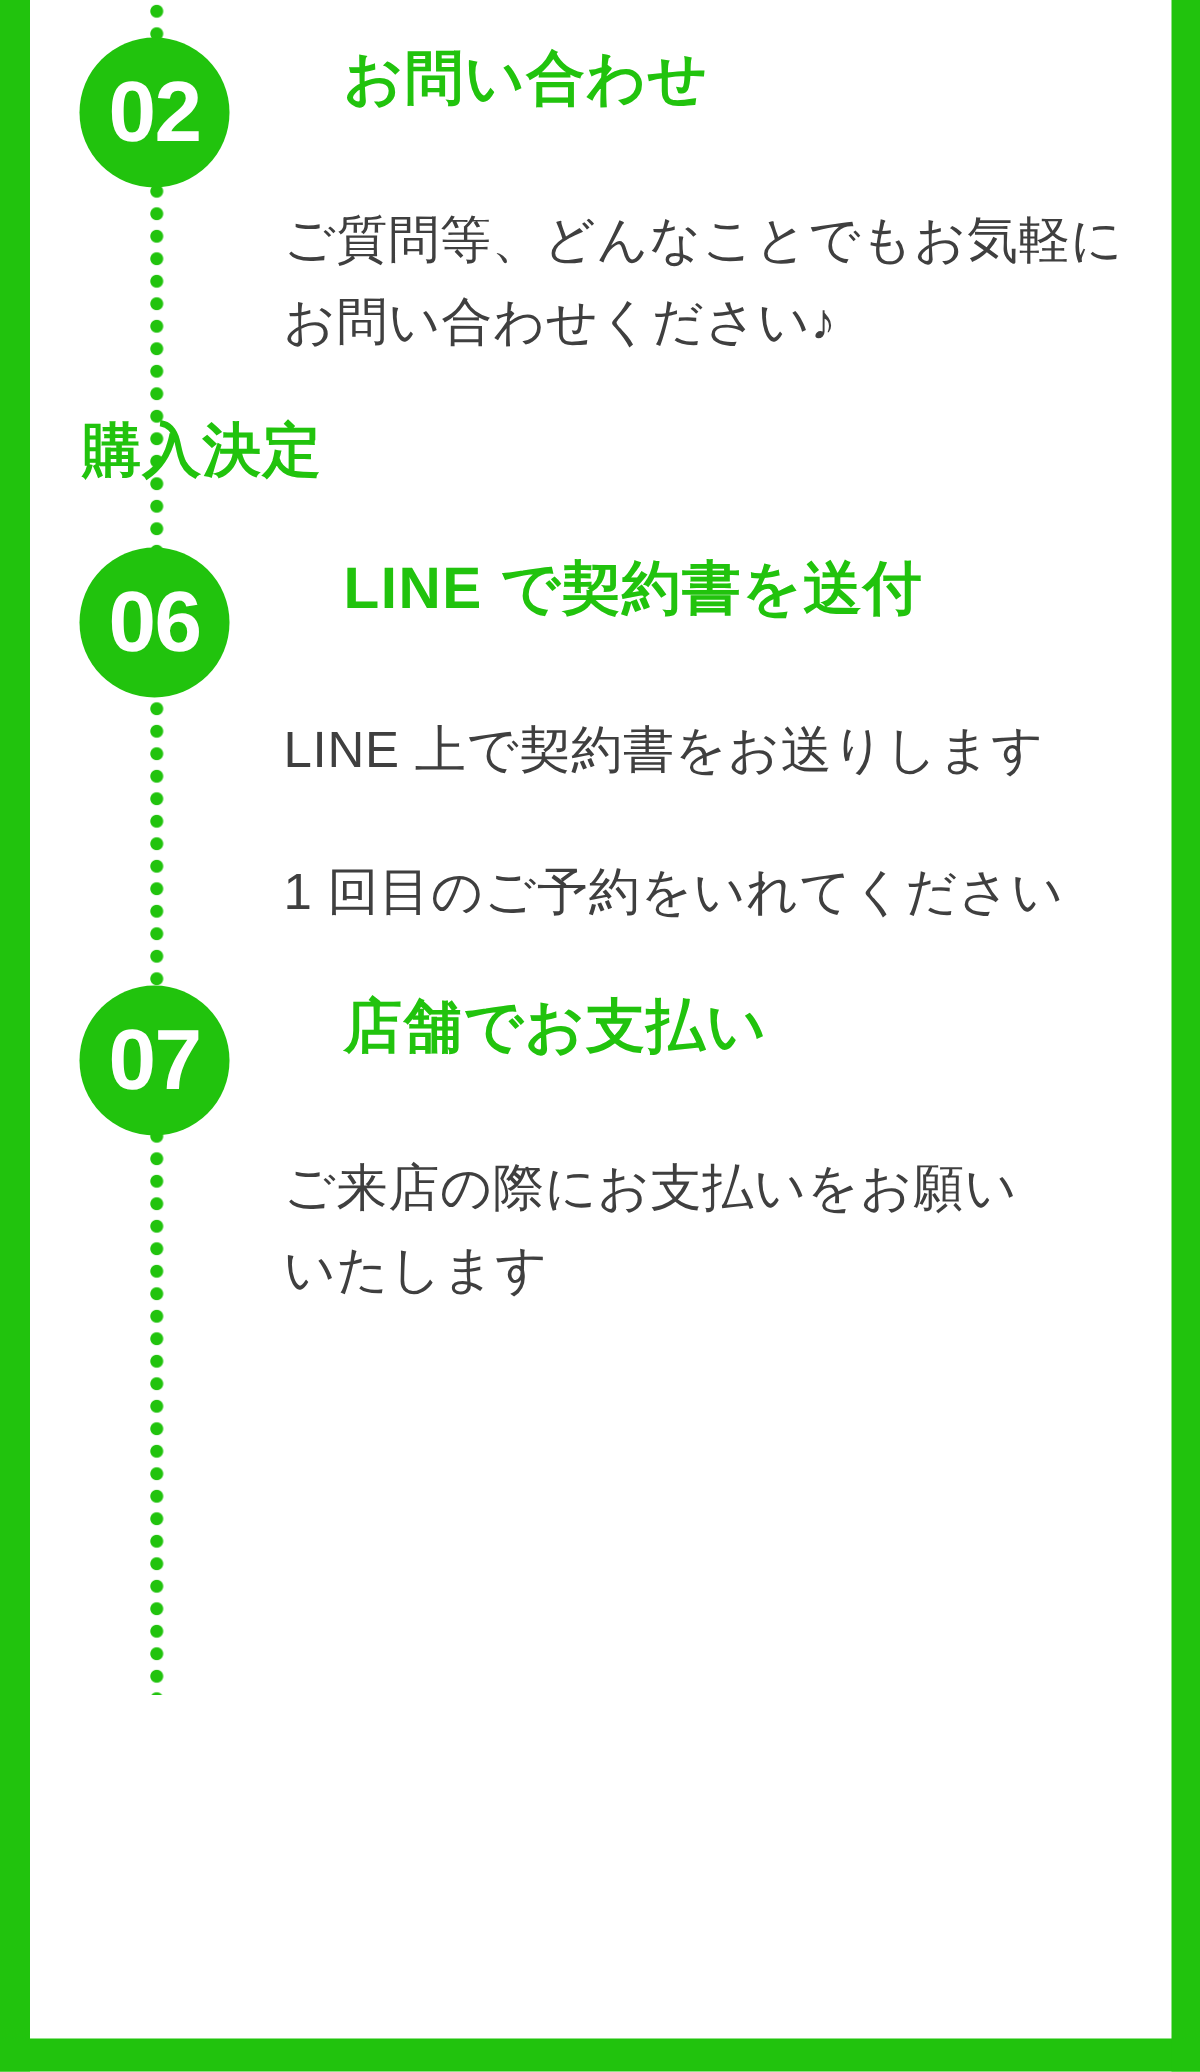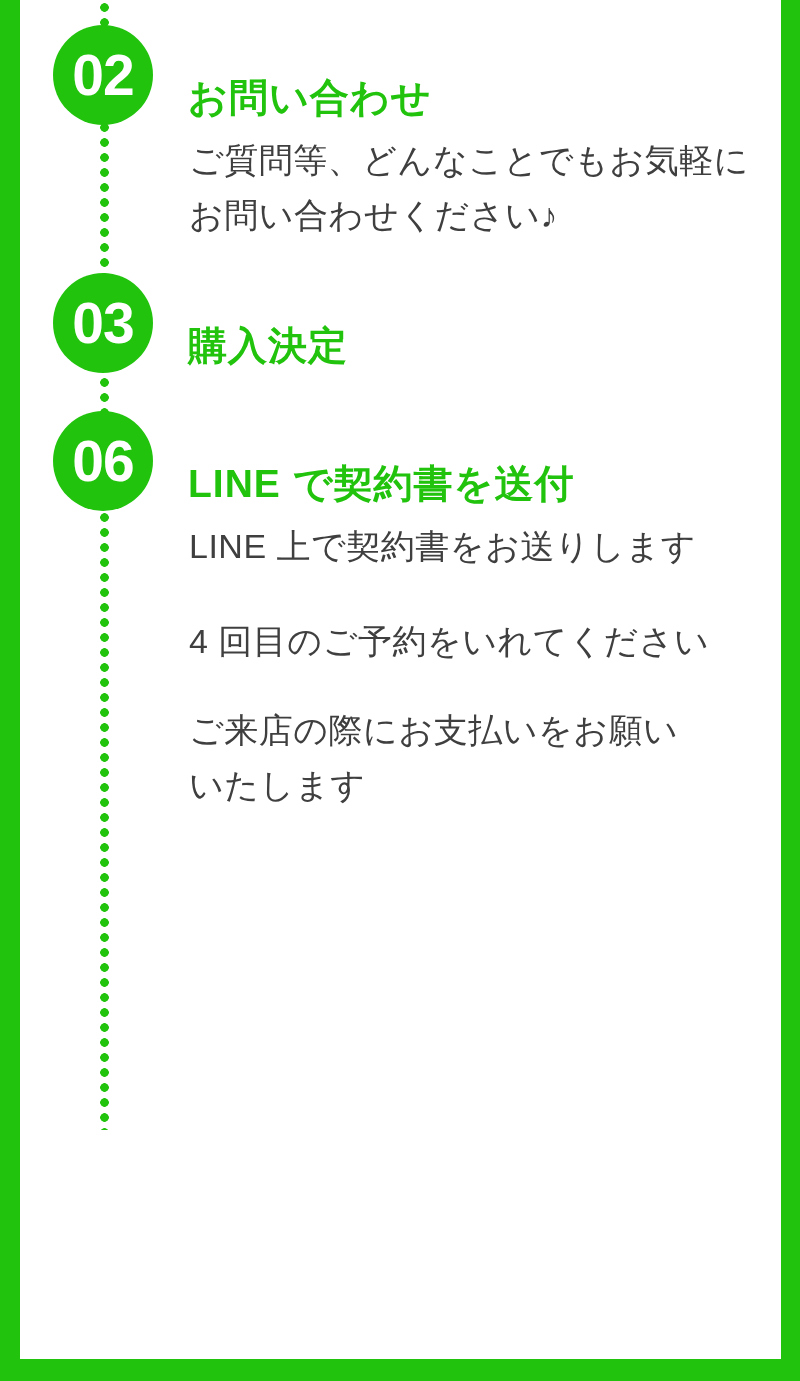--- a/index.html
+++ b/index.html
@@ -22,21 +22,21 @@
   .timeline{
     position:absolute;
     left:80px;top:0;
     width:9px;height:1130px;
     background-image:radial-gradient(circle 4.5px at 4.5px 7.5px, var(--accent-green) 4px, rgba(0,0,0,0) 4.6px);
     background-size:9px 15px;
     background-repeat:repeat-y;
     z-index:0;
   }
   .step{position:relative;z-index:1;}
-  .step-header{display:flex;align-items:flex-end;}
+  .step-header{display:flex;align-items:flex-start;gap:41px;}
   .badge{
     width:100px;height:100px;
     margin-left:33px;
     border-radius:50%;
     background:var(--accent-green);
     color:#fff;
     font-size:57px;font-weight:700;
     display:flex;align-items:center;justify-content:center;
     flex:0 0 auto;
     letter-spacing:-1px;
@@ -75,40 +75,43 @@
         <span>02</span>
       </div>
       <h2 class="step-title">お問い合わせ</h2>
     </div>
     <p class="step-desc">ご質問等、どんなことでもお気軽に
 お問い合わせください♪</p>
   </section>
 
   <section class="step s03">
     <div class="step-header">
-      <div class="badge">
-        <span>03</span>
-      </div>
       <h2 class="step-title">購入決定</h2>
     </div>
 
   </section>
 
   <section class="step s04">
     <div class="step-header">
       <div class="badge">
         <span>06</span>
       </div>
       <h2 class="step-title">LINE で契約書を送付</h2>
     </div>
     <p class="step-desc">LINE 上で契約書をお送りします</p>
   </section>
 
 
   <section class="step s06">
-    <p class="step-desc">4 回目のご予約をいれてください</p>
+    <p class="step-desc">1 回目のご予約をいれてください</p>
   </section>
 
   <section class="step s07">
+    <div class="step-header">
+      <div class="badge">
+        <span>07</span>
+      </div>
+      <h2 class="step-title">店舗でお支払い</h2>
+    </div>
     <p class="step-desc">ご来店の際にお支払いをお願い
 いたします</p>
   </section>
 </div>
 
 </body></html>

